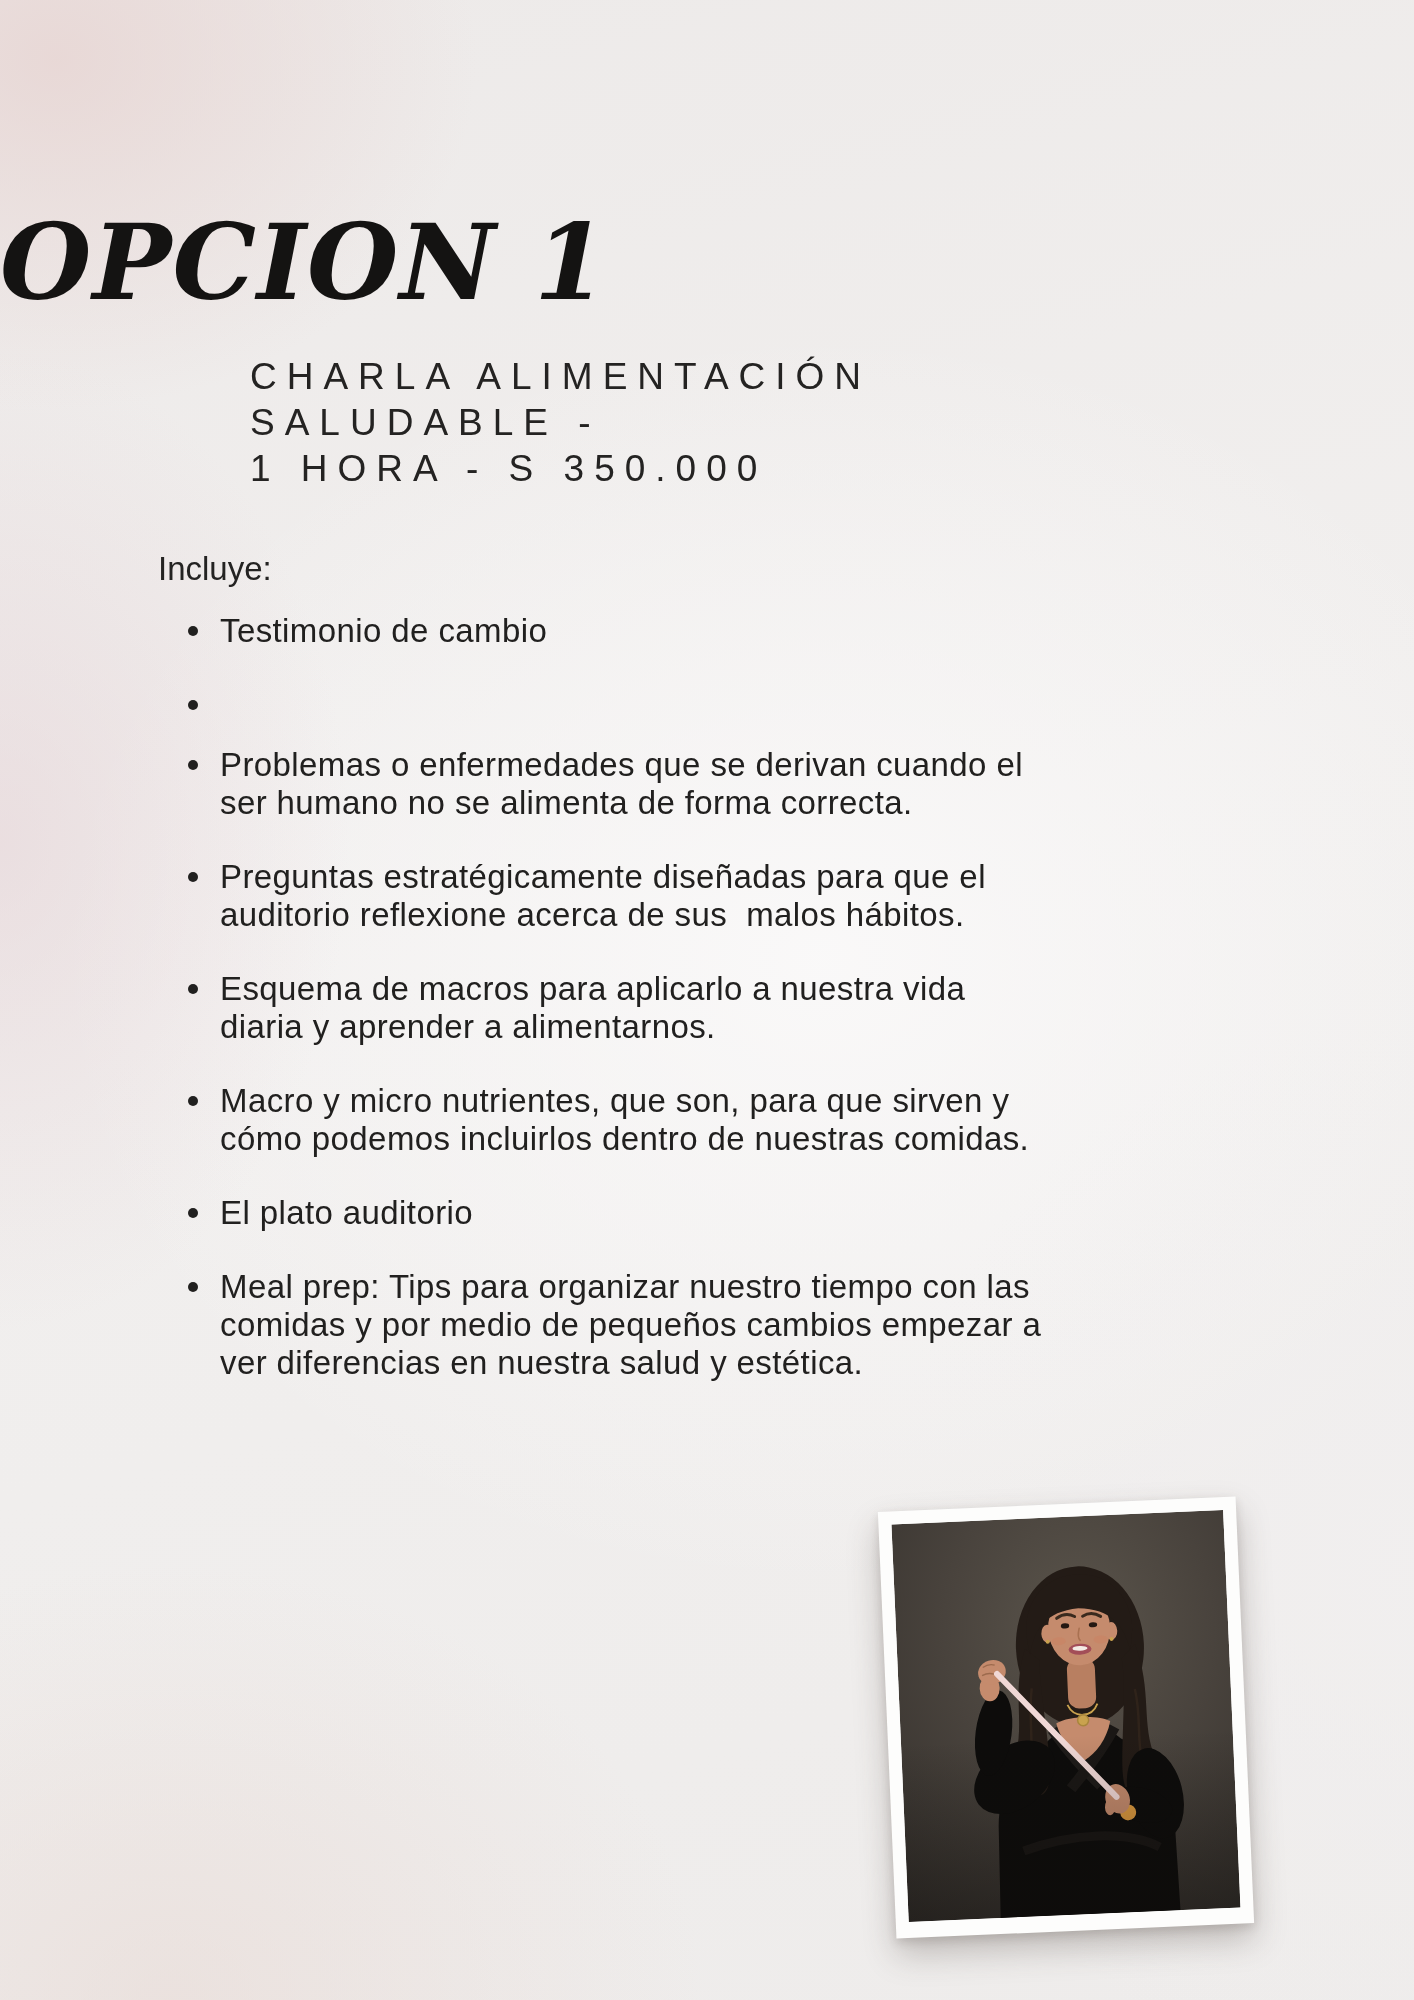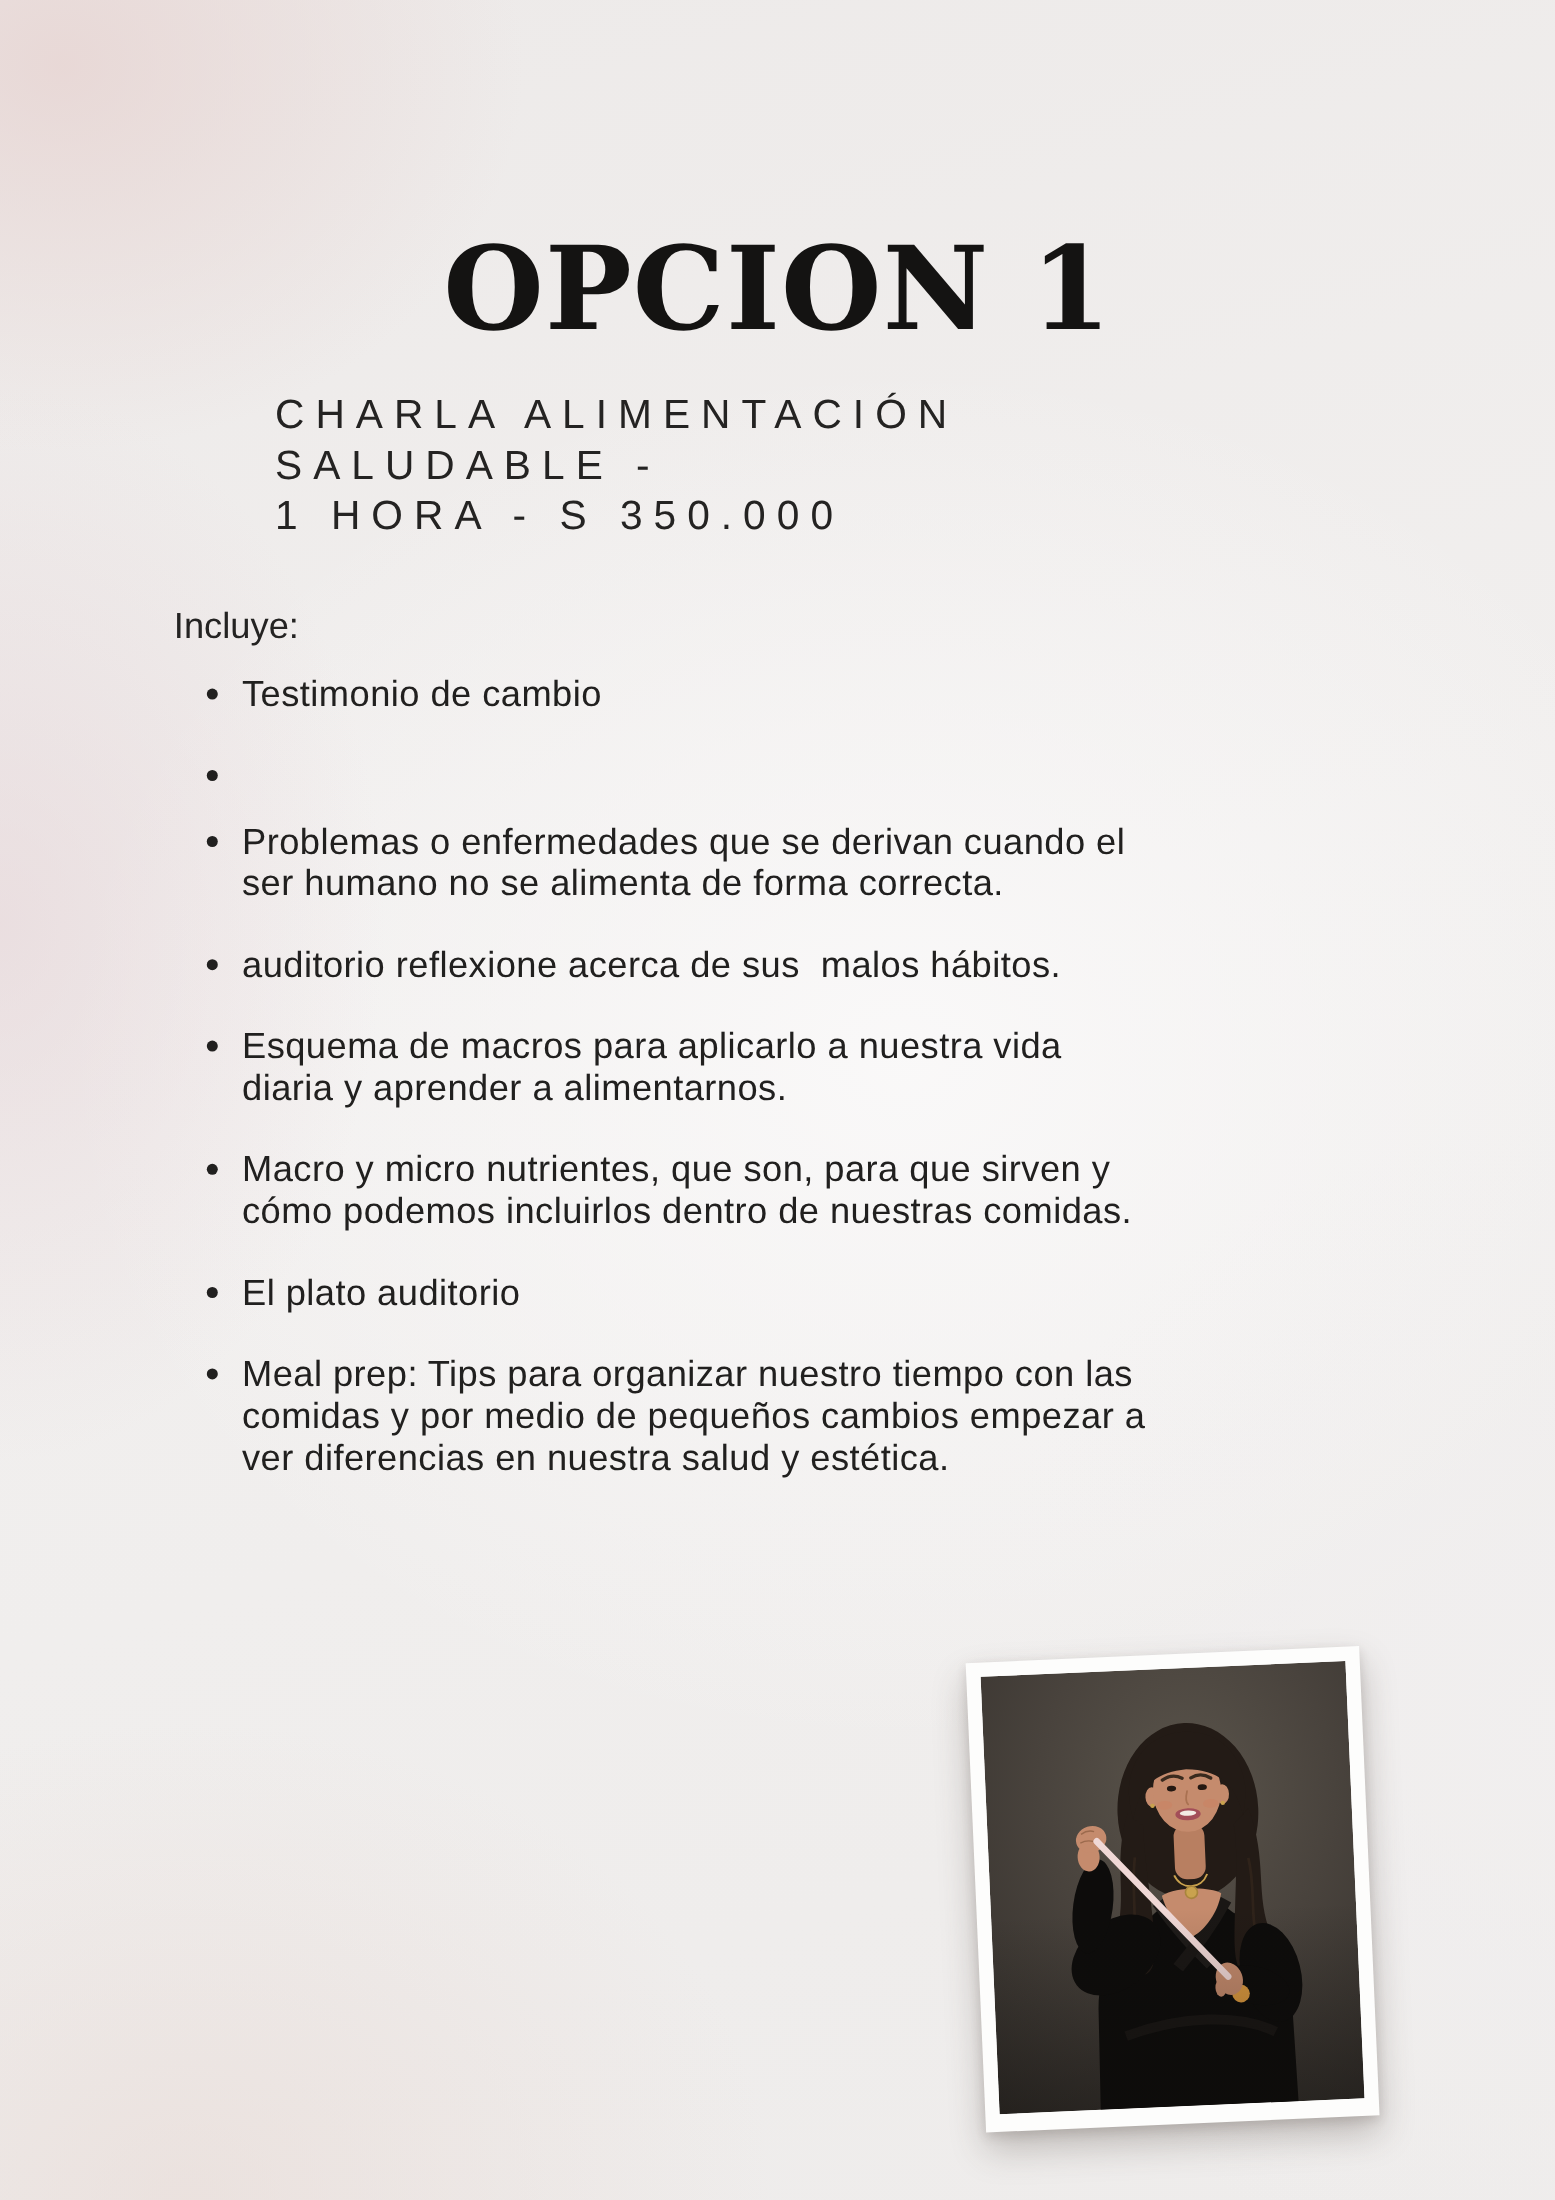--- a/index.html
+++ b/index.html
@@ -12,26 +12,26 @@
     background:
       radial-gradient(600px 500px at 4% 3%,   rgba(231,213,211,0.85), rgba(231,213,211,0) 70%),
       radial-gradient(500px 700px at 0% 42%,  rgba(228,207,211,0.50), rgba(228,207,211,0) 70%),
       radial-gradient(760px 620px at 12% 100%,rgba(232,218,213,0.60), rgba(232,218,213,0) 70%),
       radial-gradient(900px 900px at 100% 78%,rgba(241,239,239,0.90), rgba(241,239,239,0) 60%),
       radial-gradient(1100px 900px at 58% 48%,rgba(250,249,249,0.95), rgba(250,249,249,0) 70%),
       linear-gradient(165deg,#edeae9 0%,#f1efee 45%,#eeeceb 100%);
   }
   .title{
     position:absolute;top:210px;left:0;width:1414px;
-    text-align:center;
     font-family:"DejaVu Serif",serif;
     font-weight:700;
     font-size:105px;line-height:1;
     letter-spacing:1px;
     color:#141312;
+    font-style:italic;
   }
   .subtitle{
     position:absolute;top:354px;left:250px;width:800px;
     text-align:left;
     font-size:37px;line-height:46px;
     letter-spacing:10px;
     color:#242322;
   }
   .includes{
     position:absolute;top:505px;left:158px;
@@ -96,20 +96,21 @@
       <li>
         <span class="bullet-dot"></span>
         <div class="item-lines">
           <div>Problemas o enfermedades que se derivan cuando el</div>
           <div>ser humano no se alimenta de forma correcta.</div>
         </div>
       </li>
       <li>
         <span class="bullet-dot"></span>
         <div class="item-lines">
+          <div>Preguntas estratégicamente diseñadas para que el</div>
           <div>auditorio reflexione acerca de sus  malos hábitos.</div>
         </div>
       </li>
       <li>
         <span class="bullet-dot"></span>
         <div class="item-lines">
           <div>Esquema de macros para aplicarlo a nuestra vida</div>
           <div>diaria y aprender a alimentarnos.</div>
         </div>
       </li>

